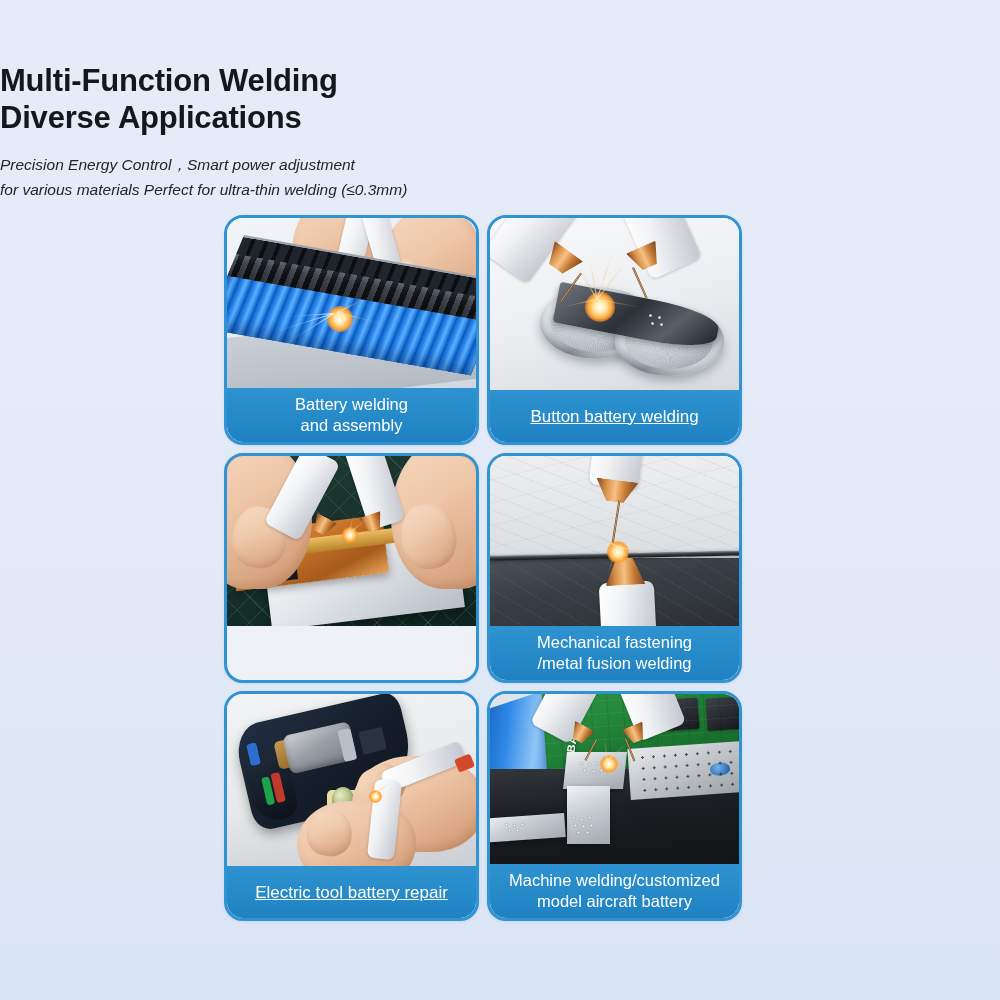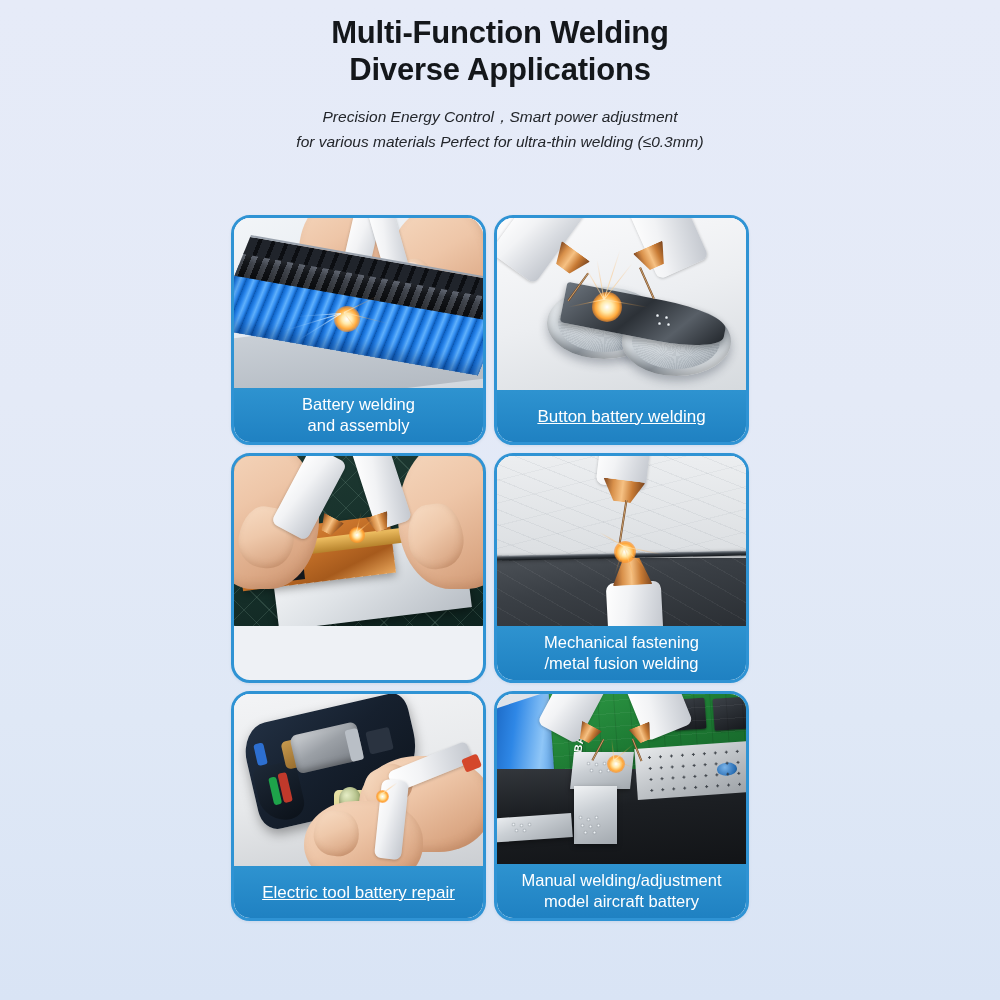--- a/index.html
+++ b/index.html
@@ -12,42 +12,43 @@
 
   body {
     font-family: "Liberation Sans", "DejaVu Sans", sans-serif;
     background: linear-gradient(180deg, #e6ebf8 0%, #e4eaf7 40%, #dfe8f6 72%, #d9e4f5 100%);
     position: relative;
   }
 
   
   .header {
     padding-top: 14px;
-    text-align: center;
+    text-align: left;
+    margin-top: 48px;
   }
   .title {
     font-size: 31px;
     font-weight: bold;
     line-height: 37px;
     color: #14171b;
     letter-spacing: -0.2px;
   }
   .title .tl { display: block; }
   .subtitle {
     margin-top: 16px;
     font-size: 15.5px;
     line-height: 25px;
     color: #23262b;
   }
   .subtitle .sl { display: block; font-style: italic; }
 
   
   .grid {
     position: absolute;
-    left: 231px;
+    left: 224px;
     top: 215px;
     width: 542px;
     display: grid;
     grid-template-columns: 255px 255px;
     grid-template-rows: 230px 230px 230px;
     column-gap: 32px;
     row-gap: 33px;
     gap: 8px;
   }
 
@@ -606,19 +607,19 @@
         <div class="needle" style="left:40%; top:26%; width:2px; height:14%; transform:rotate(28deg);"></div>
         <div class="needle" style="left:56%; top:26%; width:2px; height:14%; transform:rotate(-22deg);"></div>
         <div class="spark-core" style="left:44%; top:36%; width:18px; height:18px;"></div>
         <div class="ray" style="left:47%; top:39%; width:26px; transform:rotate(-40deg);"></div>
         <div class="ray" style="left:47%; top:39%; width:22px; transform:rotate(-96deg);"></div>
         <div class="ray" style="left:47%; top:39%; width:20px; transform:rotate(20deg);"></div>
       </div>
     </div>
     <div class="card-caption">
       <div>
-        <span>Manual welding/adjustment</span>
+        <span>Machine welding/customized</span>
         <span>model aircraft battery</span>
       </div>
     </div>
   </div>
 
 </div>
 
 </body></html>

